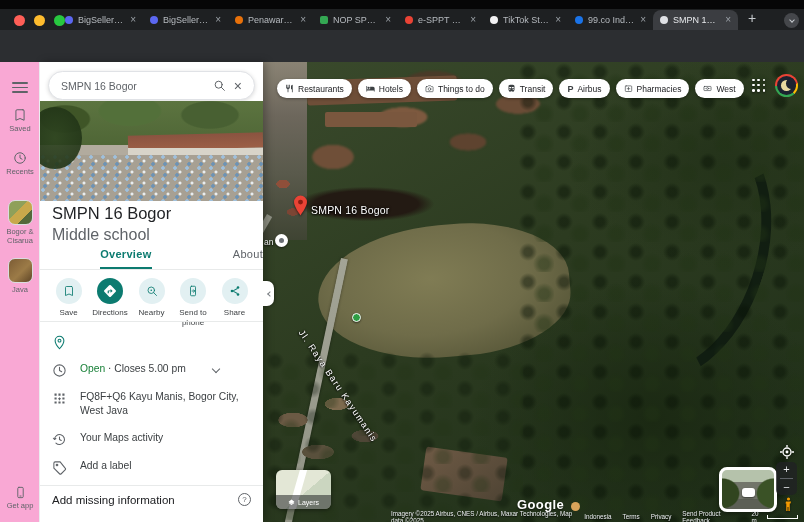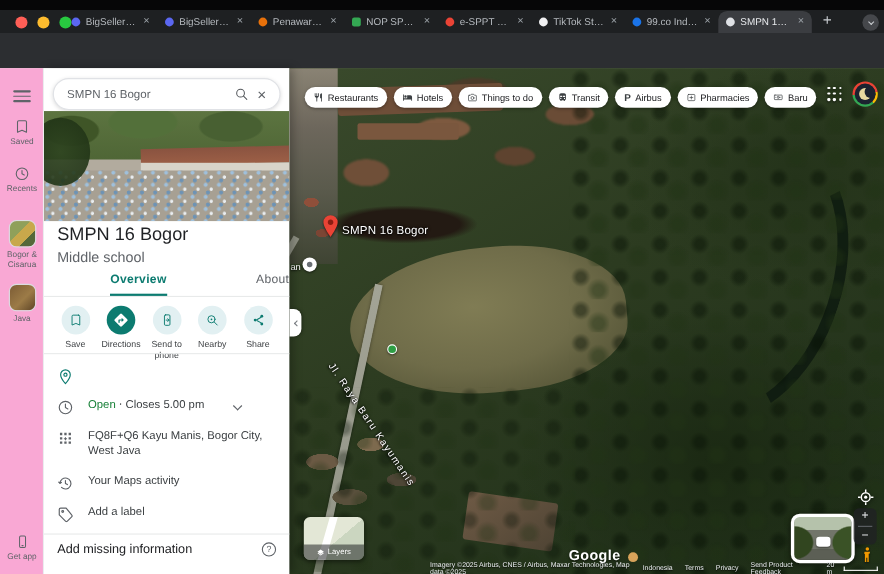--- a/index.html
+++ b/index.html
@@ -68,21 +68,21 @@
     radial-gradient(46px 22px at 170px 14px,#486032 0 60%,transparent 65%),
     linear-gradient(#5c7440,#4f6636)}
   .ph-roof{position:absolute;left:88px;top:33px;right:0;height:15px;background:linear-gradient(#8a5340,#9c5f46);transform:rotate(-1.5deg)}
   .ph-wall{position:absolute;left:88px;top:47px;right:0;height:9px;background:#d8d4c9}
   .ph-crowd{position:absolute;left:0;top:54px;right:0;bottom:0;background-color:#a7a093;background-image:
     radial-gradient(circle at 3px 2px,#9fc0dc 1.5px,transparent 2.1px),
     radial-gradient(circle at 8px 6px,#e9edf0 1.2px,transparent 1.8px),
     radial-gradient(circle at 5px 9px,#6d93b5 1.5px,transparent 2.1px);background-size:12px 11px}
   .ph-treeL{position:absolute;left:-12px;top:6px;width:54px;height:62px;border-radius:50%;background:radial-gradient(#2e4420,#1d2f14);opacity:.9}
   .ptitle{position:absolute;left:12px;top:142px;font-size:16.5px;color:#1f2124}
-  .psub{position:absolute;left:12px;top:164px;font-size:13px;color:#5f6368}
+  .psub{position:absolute;left:12px;top:164px;font-size:16px;color:#5f6368}
   .ptabs{position:absolute;left:0;top:179px;width:223px;height:29px;display:flex;border-bottom:1px solid #e8eaea}
   .ptab{flex:1;display:flex;align-items:flex-end;justify-content:flex-end;font-size:11px;color:#5f6368;letter-spacing:.3px}
   .ptab span{padding-bottom:7px;border-bottom:2.5px solid transparent}
   .ptab.active{color:#0c7b70;font-weight:bold}
   .ptab.active span{border-bottom-color:#0c7b70}
   .actions{position:absolute;left:0;top:216px;width:223px;display:flex;justify-content:space-between;padding:0 8px}
   .act{width:41px;display:flex;flex-direction:column;align-items:center;gap:4px}
   .act .cir{width:26px;height:26px;border-radius:50%;background:#e2f0f2;color:#0c7b70;display:flex;align-items:center;justify-content:center}
   .act.primary .cir{background:#0c7b70;color:#fff}
   .act .alab{font-size:8px;color:#3f4245;text-align:center;line-height:1.2}
@@ -348,35 +348,35 @@
         <span class="cir">
             <svg class="fic" width="14" height="14" viewBox="0 0 24 24">
               <path d="M21.7 10.6L13.4 2.3a2 2 0 0 0-2.8 0l-8.3 8.3a2 2 0 0 0 0 2.8l8.3 8.3a2 2 0 0 0 2.8 0l8.3-8.3a2 2 0 0 0 0-2.8zM13 15v-2.5h-3V16H8v-4a1 1 0 0 1 1-1h4V8.5L16.5 12 13 15z"></path>
             </svg>
           </span>
         <span class="alab">Directions</span>
       </div>
       <div class="act">
         <span class="cir">
             <svg class="sic" width="12" height="12" viewBox="0 0 24 24">
-              <rect x="7" y="2.5" width="10" height="19" rx="2"></rect>
-              <path d="M10 12h5M13 9.5L15.5 12 13 14.5"></path>
-            </svg>
-          </span>
-        <span class="alab">Send to phone</span>
-      </div>
-      <div class="act">
-        <span class="cir">
-            <svg class="sic" width="12" height="12" viewBox="0 0 24 24">
               <circle cx="10.5" cy="10.5" r="6.5"></circle>
               <path d="M15.5 15.5L21 21"></path>
               <circle cx="10.5" cy="10.5" r="1.6" fill="currentColor" stroke="none"></circle>
             </svg>
           </span>
         <span class="alab">Nearby</span>
+      </div>
+      <div class="act">
+        <span class="cir">
+            <svg class="sic" width="12" height="12" viewBox="0 0 24 24">
+              <rect x="7" y="2.5" width="10" height="19" rx="2"></rect>
+              <path d="M10 12h5M13 9.5L15.5 12 13 14.5"></path>
+            </svg>
+          </span>
+        <span class="alab">Send to phone</span>
       </div>
       <div class="act">
         <span class="cir">
             <svg class="fic" width="12" height="12" viewBox="0 0 24 24">
               <circle cx="18" cy="5" r="2.6"></circle>
               <circle cx="6" cy="12" r="2.6"></circle>
               <circle cx="18" cy="19" r="2.6"></circle>
               <path d="M7.6 10.9l8.8-4.8.9 1.7-8.8 4.8zM7.6 13.1l8.8 4.8.9-1.7-8.8-4.8z"></path>
             </svg>
           </span>
@@ -478,21 +478,21 @@
             <path d="M12 9v7M8.5 12.5h7"></path>
           </svg>
         <span>Pharmacies</span>
       </div>
       <div class="chip">
         <svg class="sic cic" viewBox="0 0 24 24">
             <rect x="2.5" y="6.5" width="19" height="11" rx="1.5"></rect>
             <circle cx="12" cy="12" r="2.6"></circle>
             <path d="M5.8 12h.1M18.1 12h.1"></path>
           </svg>
-        <span>Baru</span>
+        <span>West</span>
       </div>
     </div>
 
     <div class="topright">
       <div class="appgrid">
           <i></i>
           <i></i>
           <i></i>
           <i></i>
           <i></i>

